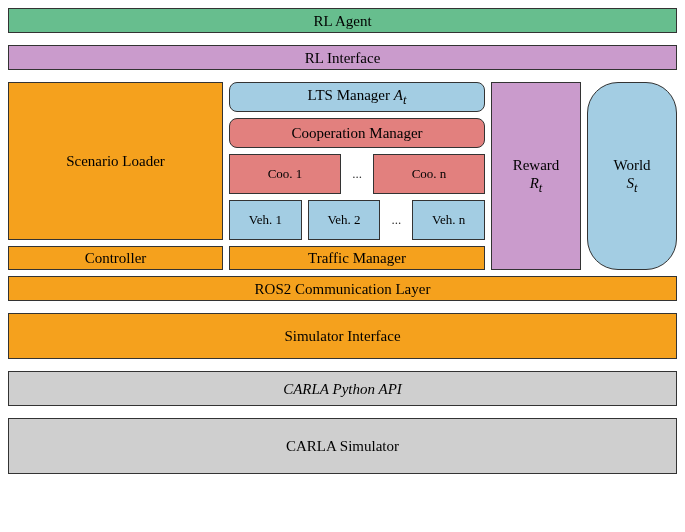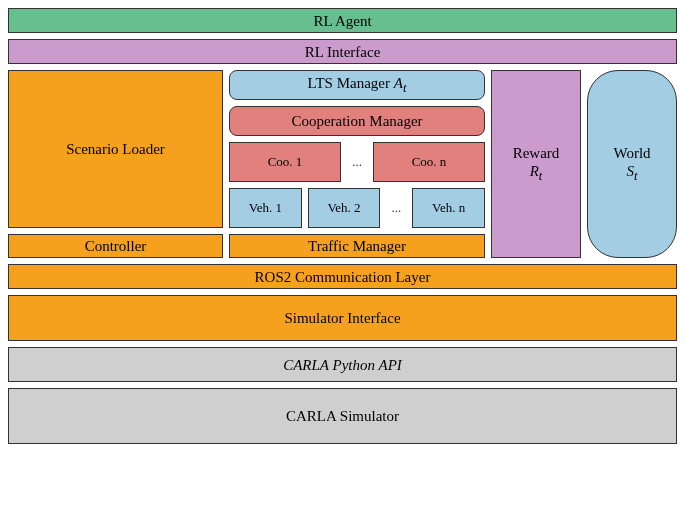--- a/index.html
+++ b/index.html
@@ -20,21 +20,21 @@
     line-height: 1.2;
     padding: 2px;
   }
   .green  { background: #67be8e; }
   .purple { background: #ca9bcc; }
   .orange { background: #f5a11d; }
   .blue   { background: #a3cde3; }
   .red    { background: #e2807e; }
   .gray   { background: #cfcfcf; }
 
-  .row { margin-bottom: 6px; }
+  .row { margin-bottom: 12px; }
 
   .middle-grid {
     display: flex;
     gap: 6px;
     margin-bottom: 6px;
   }
   .col-left { flex: 0 0 215px; display: flex; flex-direction: column; gap: 6px; }
   .col-mid  { flex: 1; display: flex; flex-direction: column; gap: 6px; }
   .col-rw   { flex: 0 0 90px; }
   .col-wo   { flex: 0 0 90px; border-radius: 31px; }

